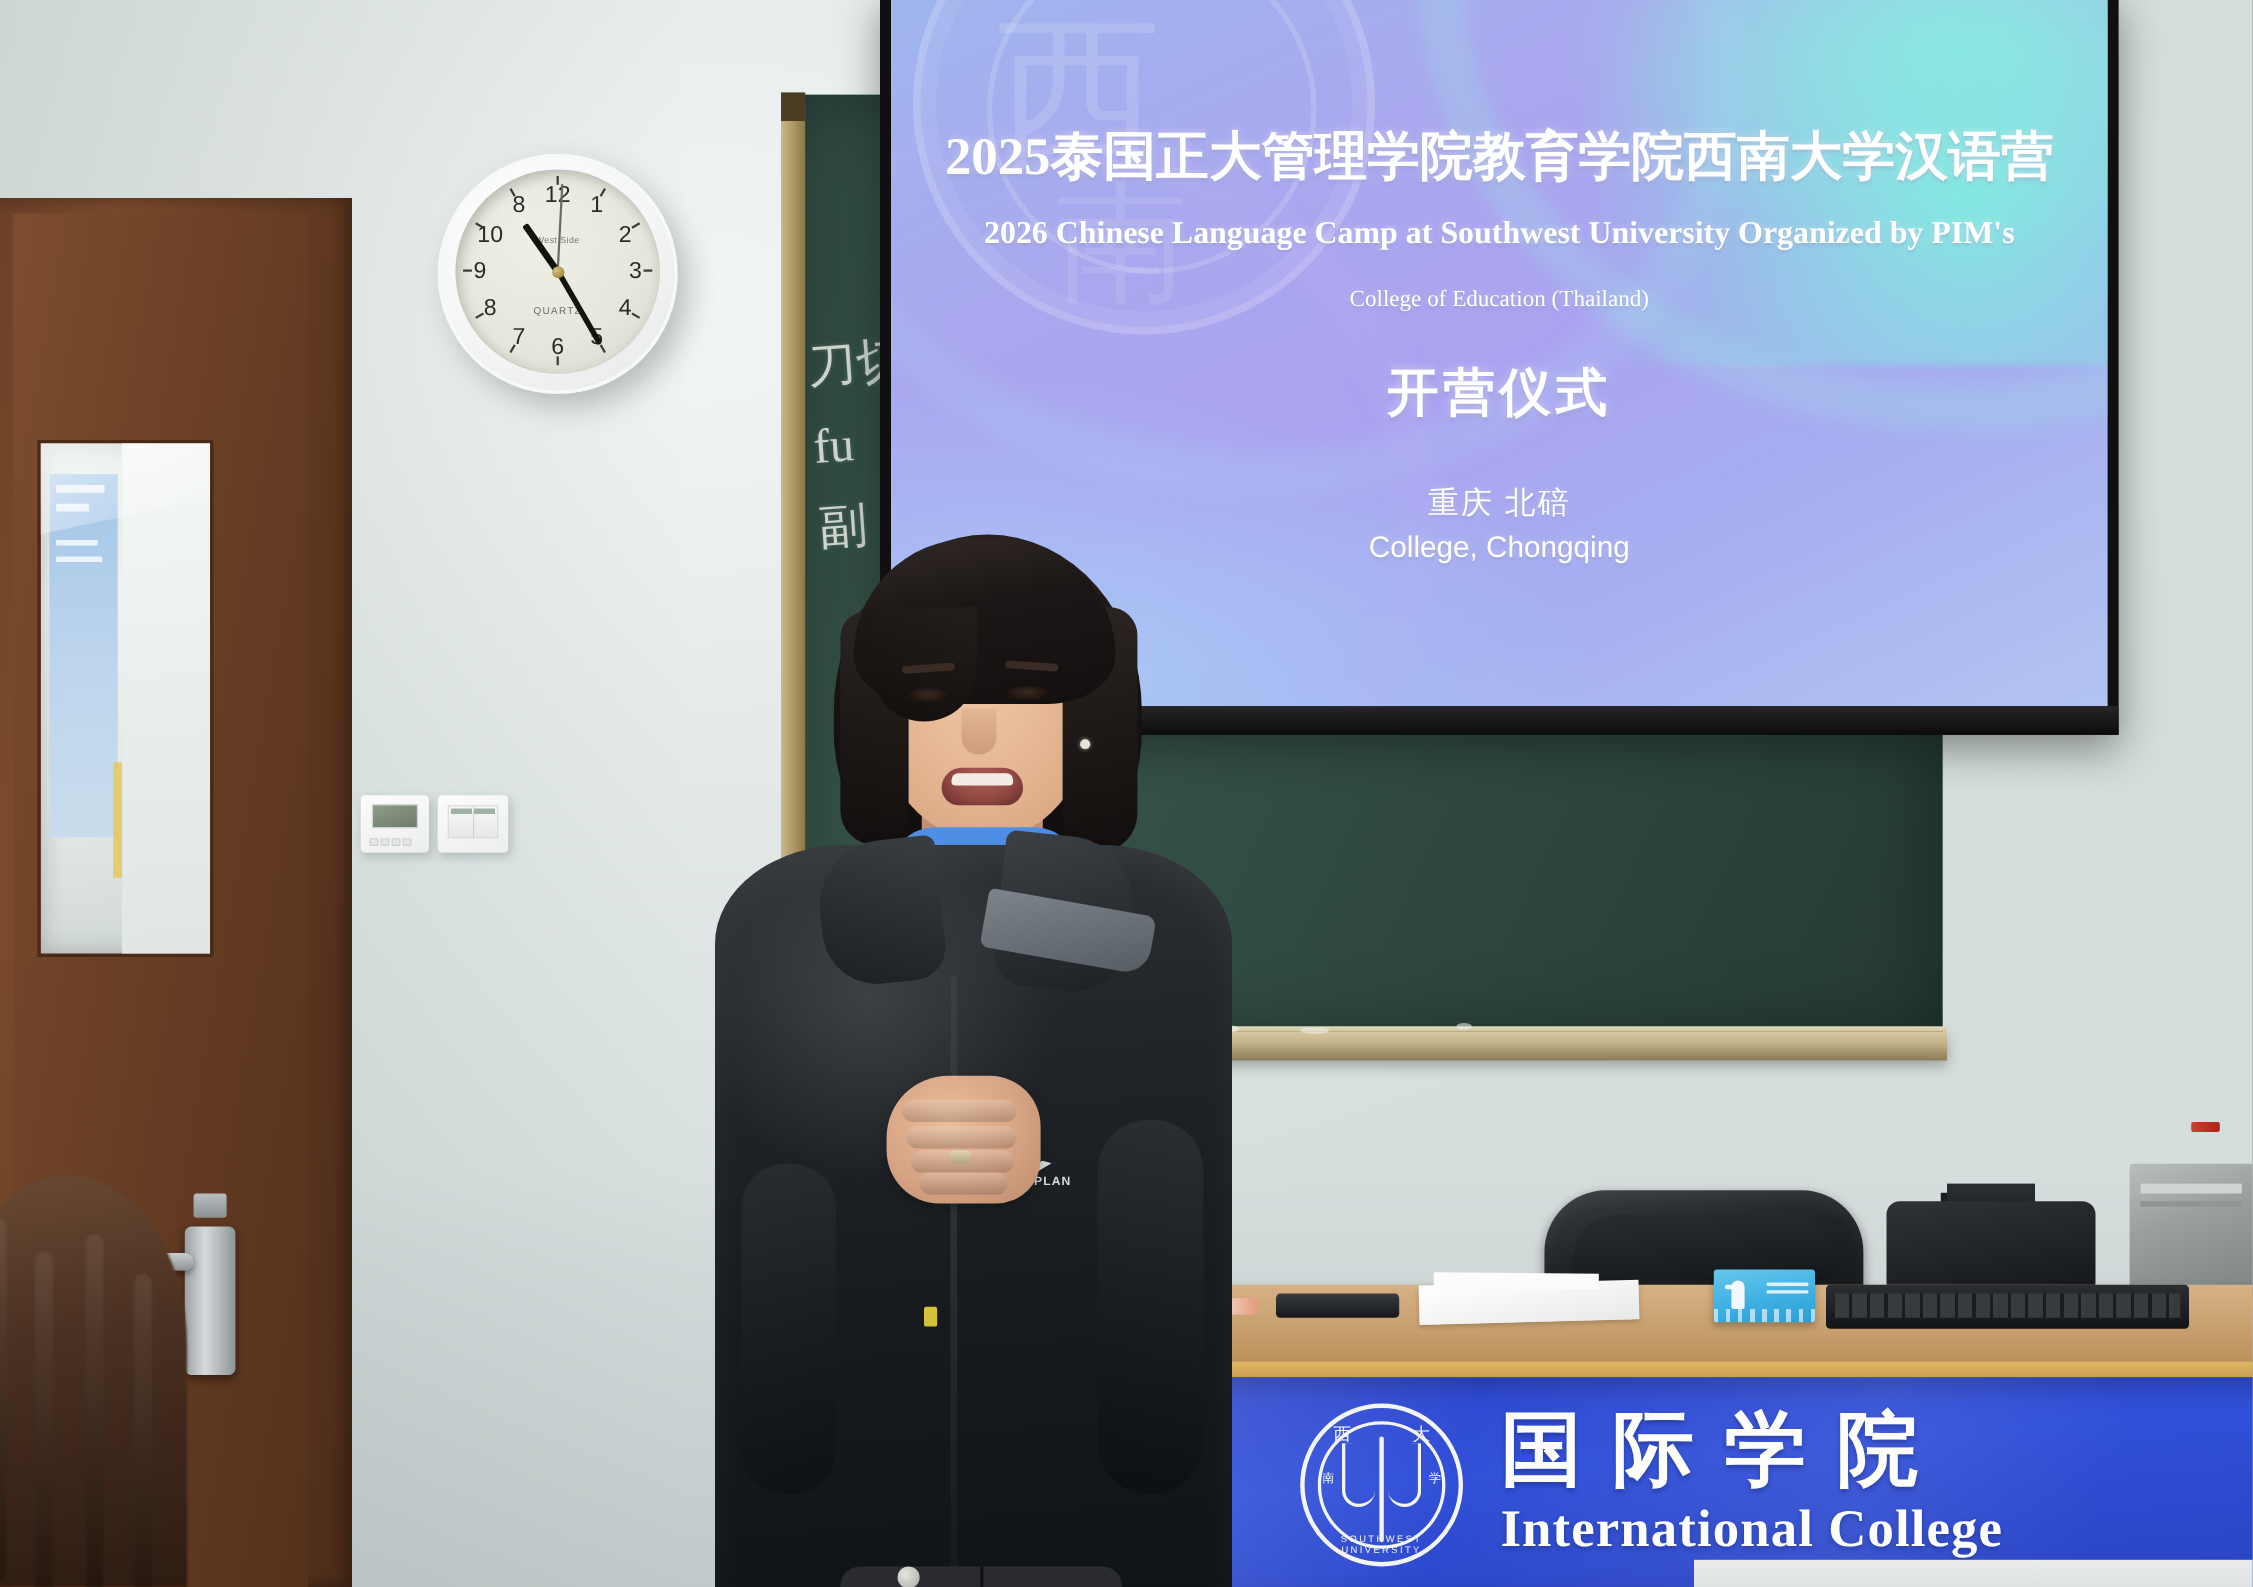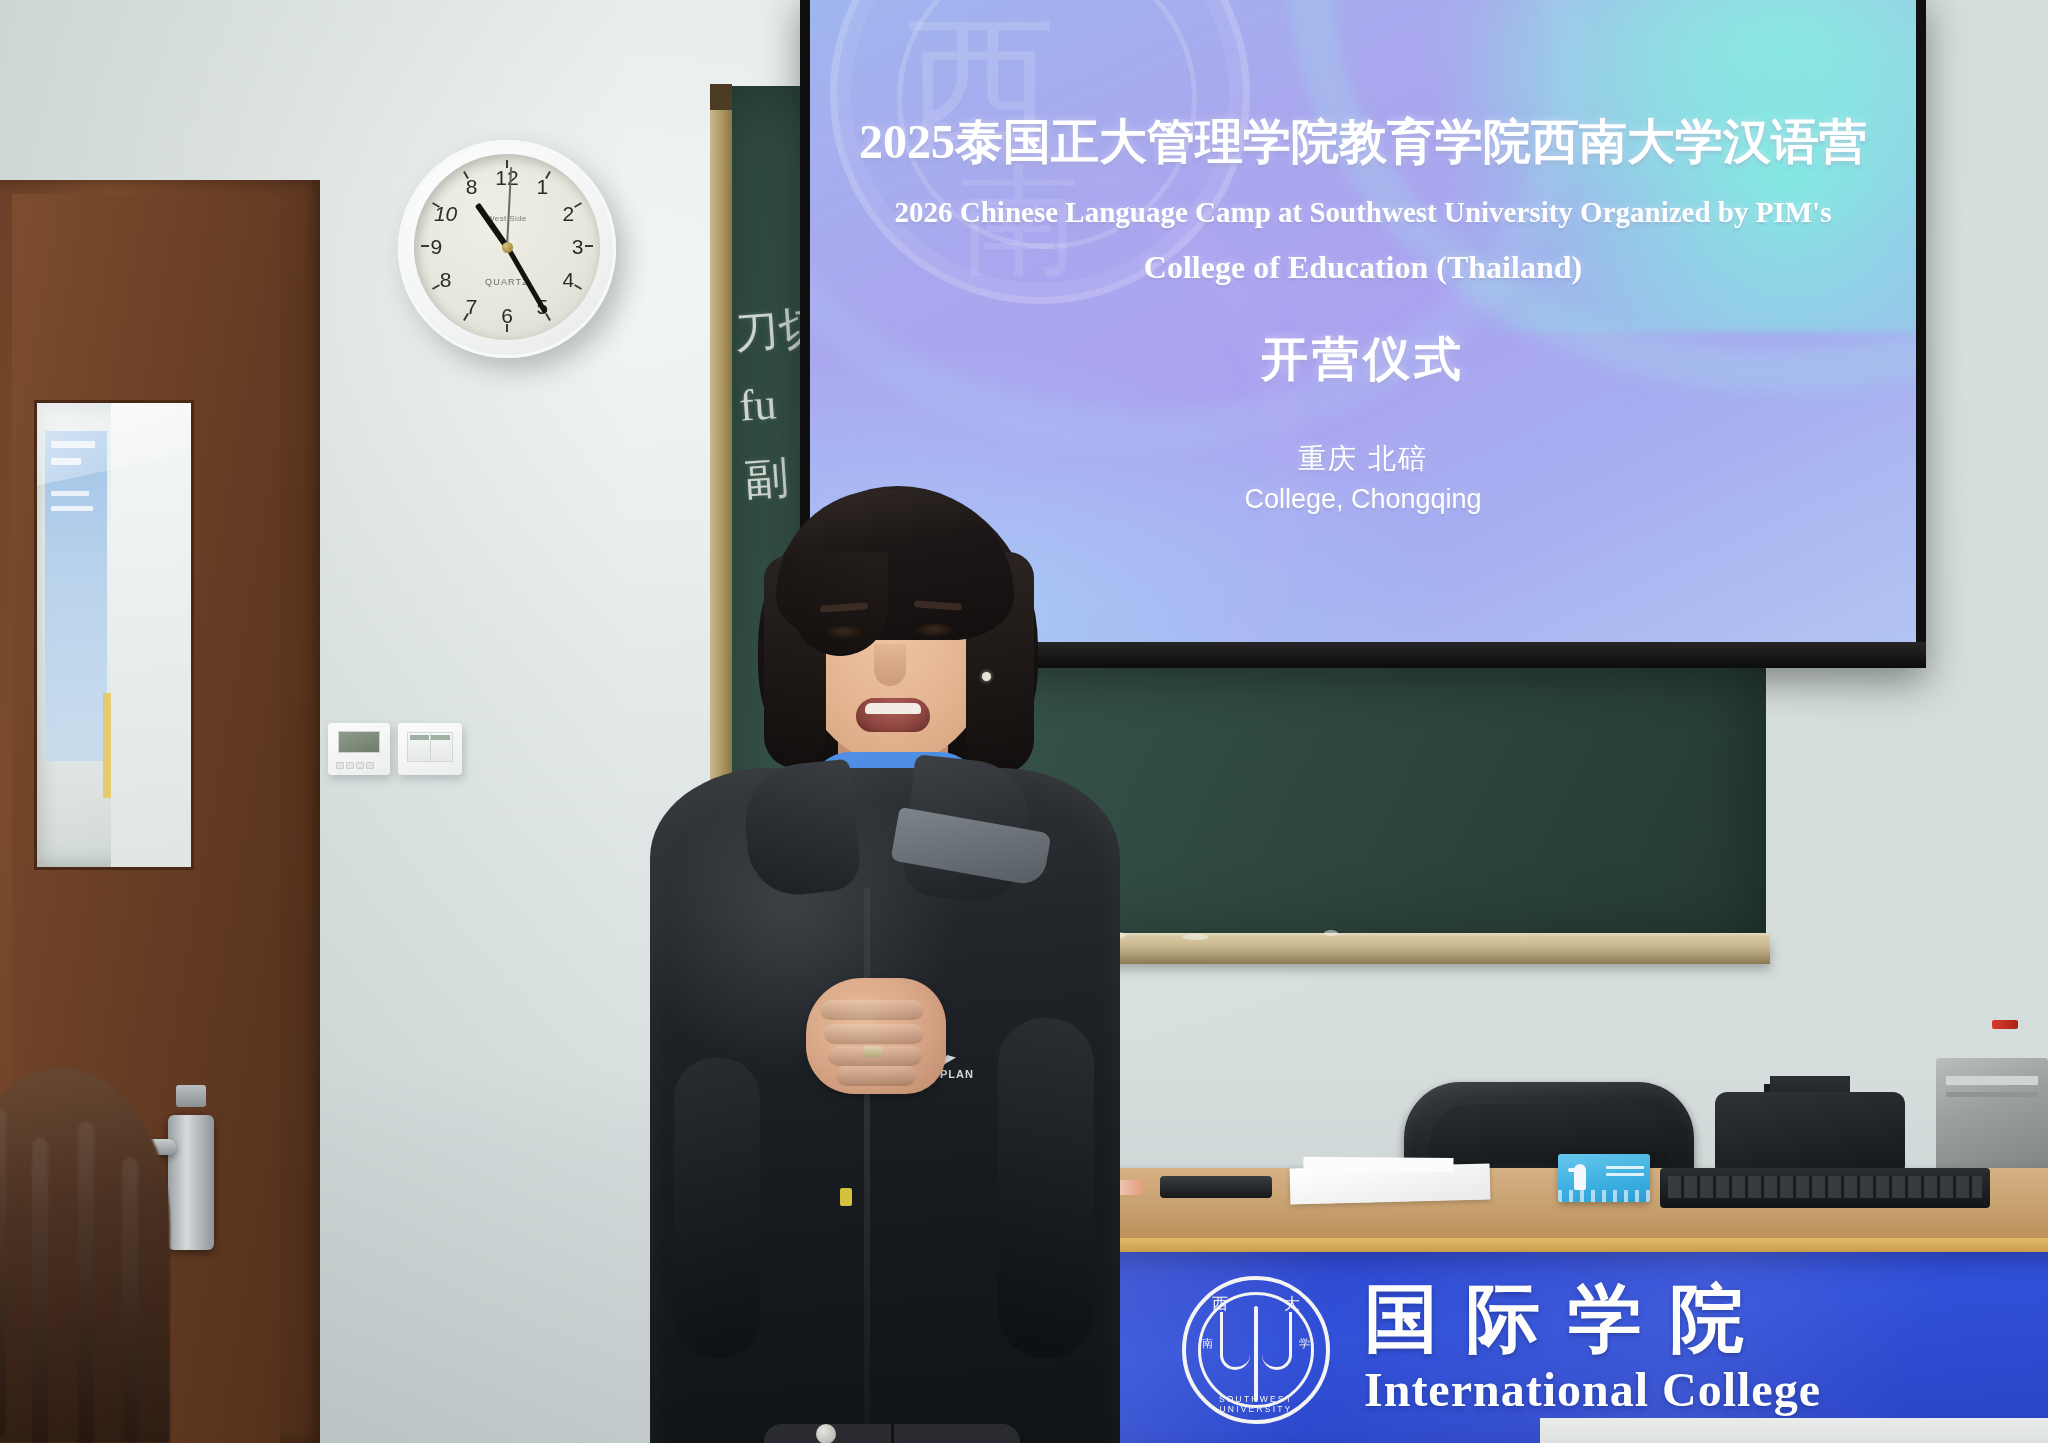--- a/index.html
+++ b/index.html
@@ -272,24 +272,24 @@
   }
   .slide-sub-en{
     margin-top:22px;
     font-family:"Liberation Serif", serif;
     font-weight:bold;
     font-size:29px; color:#ffffff;
     text-shadow:0 0 6px rgba(255,255,255,.40), 0 2px 3px rgba(80,90,160,.3);
     white-space:nowrap;
   }
   .slide-sub-en2{
-    margin-top:20px;
+    margin-top:30px;
     font-family:"Liberation Serif", serif;
-    font-weight:bold;
-    font-size:32px; color:#ffffff;
+    font-weight:normal;
+    font-size:21px; color:#ffffff;
     text-shadow:0 0 6px rgba(255,255,255,.40), 0 2px 3px rgba(80,90,160,.3);
   }
   .slide-section-cn{
     margin-top:42px;
     font-family:"Liberation Serif", serif;
     font-weight:bold;
     font-size:47px; color:#ffffff; letter-spacing:4px;
     text-shadow:0 0 8px rgba(255,255,255,.5), 0 2px 5px rgba(80,90,160,.35);
   }
   .slide-section-en{
@@ -756,21 +756,21 @@
       <div class="clock-num" style="left:50%;  top:13%;">12</div>
       <div class="clock-num" style="left:69%;  top:18%;">1</div>
       <div class="clock-num" style="left:83%;  top:32%;">2</div>
       <div class="clock-num" style="left:88%;  top:50%;">3</div>
       <div class="clock-num" style="left:83%;  top:68%;">4</div>
       <div class="clock-num" style="left:69%;  top:82%;">5</div>
       <div class="clock-num" style="left:50%;  top:87%;">6</div>
       <div class="clock-num" style="left:31%;  top:82%;">7</div>
       <div class="clock-num" style="left:17%;  top:68%;">8</div>
       <div class="clock-num" style="left:12%;  top:50%;">9</div>
-      <div class="clock-num" style="left:17%;  top:32%;font-style:italic;">10</div>
+      <div class="clock-num" style="left:17%;  top:32%;">10</div>
       <div class="clock-num" style="left:31%;  top:18%;">8</div>
 
       <div class="clock-brand">West Side</div>
       <div class="clock-quartz">QUARTZ</div>
 
       <div class="clock-hand-s"></div>
       <div class="clock-hand-h"></div>
       <div class="clock-hand-m"></div>
       <div class="clock-pin"></div>
     </div>

